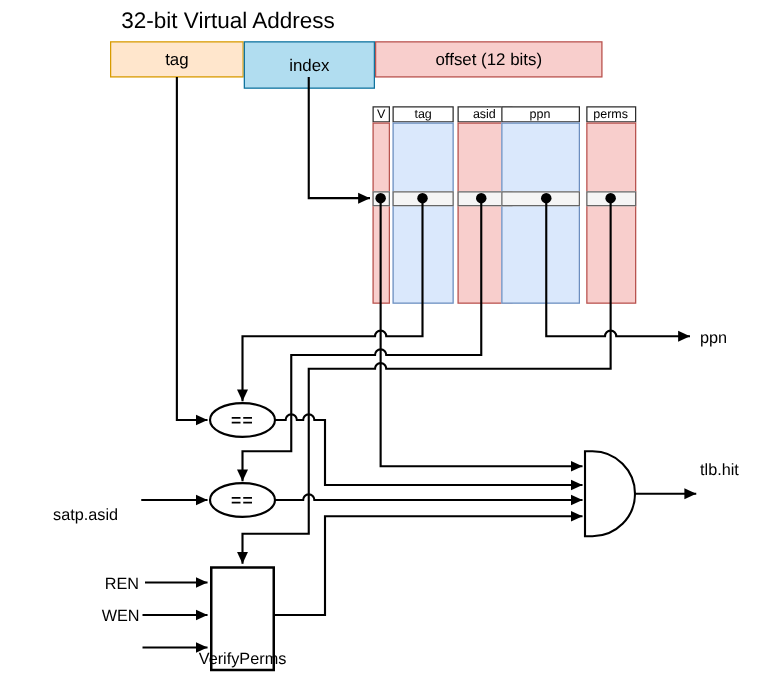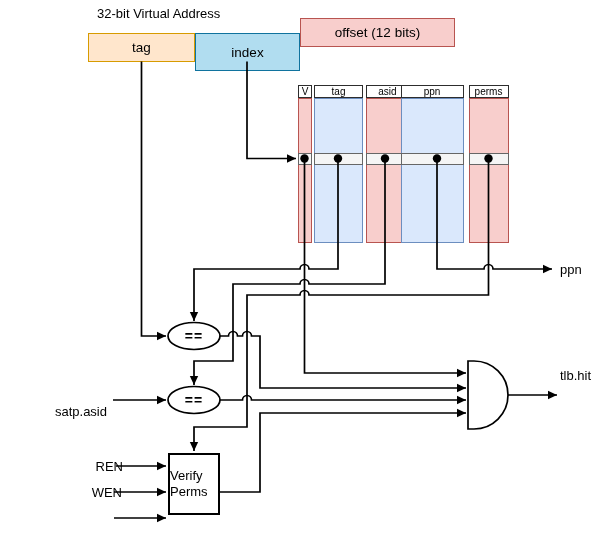--- a/index.html
+++ b/index.html
@@ -8,47 +8,47 @@
     font-family:"Liberation Sans", sans-serif;color:#000;overflow:hidden;
   }
   .abs{position:absolute;box-sizing:border-box;}
   
   .va-field{display:flex;align-items:center;justify-content:center;
     font-size:13.5px;border:1.6px solid #000;}
   .va-tag{left:88px;top:33px;width:107px;height:29px;
     background:var(--tag-fill,#FFE6CC);border-color:var(--tag-stroke,#D79B00);}
   .va-index{left:195px;top:33px;width:105px;height:38px;
     background:var(--index-fill,#B1DDF0);border-color:var(--index-stroke,#10739E);align-items:center;}
-  .va-offset{left:300px;top:18px;width:155px;height:29px;
+  .va-offset{left:300px;top:33px;width:182px;height:29px;
     background:var(--offset-fill,#F8CECC);border-color:var(--offset-stroke,#B85450);}
-  .title{left:97px;top:6px;font-size:13px;white-space:nowrap;}
+  .title{left:97px;top:6px;font-size:18px;white-space:nowrap;}
   
   .th{top:85px;height:13px;background:#fff;border:1px solid #2d2d2d;
     display:flex;align-items:center;justify-content:center;font-size:10px;}
   .tb{top:98px;height:145px;border:1.2px solid;}
   .tb.pink{background:var(--table-pink-fill,#F8CECC);border-color:var(--table-pink-stroke,#B85450);}
   .tb.blue{background:var(--table-blue-fill,#DAE8FC);border-color:var(--table-blue-stroke,#6C8EBF);}
   .rowcell{top:152.5px;height:12px;background:var(--row-fill,#F5F5F5);
     border:1px solid var(--row-stroke,#666666);}
   .c1{left:298px;width:14px;} .c2{left:314px;width:49px;}
   .c3{left:365.5px;width:44px;} .c4{left:400.5px;width:63px;}
   .c5{left:468.5px;width:40px;}
   
   svg.wires{position:absolute;left:0;top:0;pointer-events:none;}
   .wire{fill:none;stroke:var(--wire,#000);stroke-width:1.7px;}
   .shape{fill:#fff;stroke:var(--wire,#000);stroke-width:1.7px;}
   
-  .vp-box{left:168px;top:453px;width:52px;height:62px;background:#fff;
-    border:2px solid #000;display:flex;flex-direction:column;
-    align-items:flex-start;justify-content:center;font-size:13px;line-height:16px;text-align:center;}
+  .vp-box{left:168px;top:453px;width:52px;height:84px;background:#fff;
+    border:2px solid #000;display:flex;flex-direction:row;
+    align-items:flex-end;justify-content:center;font-size:13px;line-height:16px;text-align:center;}
   .eq{width:40px;height:18px;display:flex;align-items:center;justify-content:center;
     font-size:14px;font-weight:700;letter-spacing:1px;}
   .eq1{left:174px;top:327px;} .eq2{left:174px;top:391px;}
   .lbl{font-size:13px;white-space:nowrap;}
-  .r{text-align:right;}
+  .r{text-align:center;}
   .lbl-ppn{left:560px;top:262px;}
   .lbl-tlbhit{left:560px;top:368px;}
   .lbl-satp{left:30px;top:404px;width:77px;}
   .lbl-ren{left:72px;top:459px;width:51px;}
   .lbl-wen{left:71px;top:485px;width:51px;}
   .lbl-cpl{left:5px;top:511px;width:108px;}
 </style>
 </head>
 <body>
 

